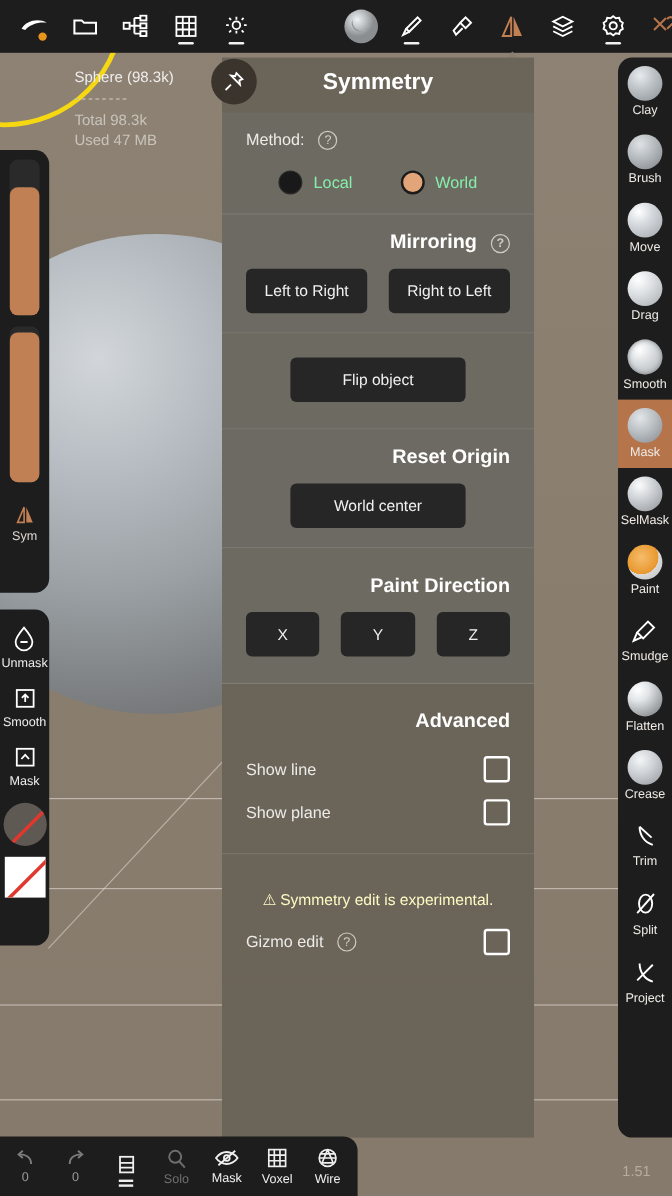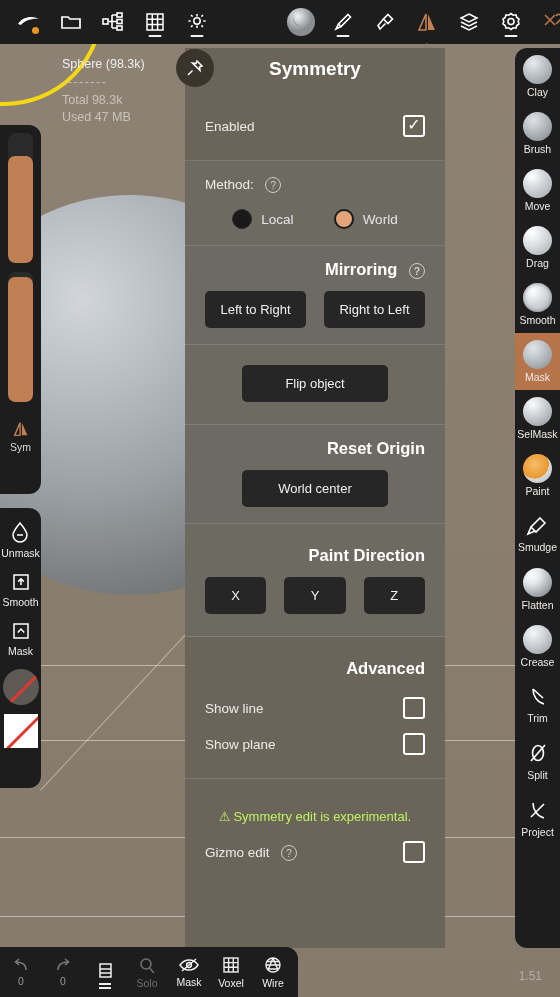--- a/index.html
+++ b/index.html
@@ -154,32 +154,32 @@
   .hint {
     display: inline-flex; align-items: center; justify-content: center;
     width: 16px; height: 16px; border: 1.3px solid #cfcbc4; border-radius: 50%;
     color: #cfcbc4; font-size: 10.5px; margin-left: 7px; vertical-align: middle;
   }
   .lbl-inline { color: #ecebe8; font-size: 13.5px; display: inline-block; vertical-align: middle; }
   .radios { display: flex; justify-content: center; gap: 40px; margin-top: 16px; }
   .radio { display: flex; align-items: center; gap: 9px; }
   .radio .dot { width: 20px; height: 20px; border-radius: 50%; background: #191919; border: 1.5px solid #2b2b2b; }
   .radio.on .dot { background: #e2a479; border: 2px solid #1c1c1c; }
-  .radio .rtext { color: #e5e5e5; font-size: 13.5px; }
+  .radio .rtext { color: #86efac; font-size: 13.5px; }
   .sec-h { text-align: right; color: #fff; font-size: 16.5px; font-weight: bold; padding-bottom: 12px; }
   .btn {
     background: #262626; color: #f0f0f0; border: none; border-radius: 5px;
     font-size: 13px; padding: 11px 8px; font-family: "Liberation Sans", sans-serif;
     text-align: center; cursor: pointer;
   }
   .btn-row { display: flex; gap: 18px; }
   .btn-row .btn { flex: 1; }
   .btn-center { display: flex; justify-content: center; }
   .btn-center .btn { width: 146px; }
-  .warn { color: #bef264; font-size: 13px; text-align: center; padding: 16px 0 10px 0; }
+  .warn { color: #fef9c3; font-size: 13px; text-align: center; padding: 16px 0 10px 0; }
   .warn .tri { margin-right: 3px; }
 </style>
 </head>
 <body>
 
 <div id="app">
 
   <div class="viewport">
     <div class="grid-line" style="top:665px;"></div>
     <div class="grid-line" style="top:740px;"></div>
@@ -405,28 +405,20 @@
           <path d="M6 19 19 6"></path>
         </svg>
         <span class="lbl">Project</span>
       </div>
     </div>
 
   <div class="panel">
 
     <div class="ptitle">Symmetry</div>
 
-    <div class="sec a">
-      <div class="row">
-        <span class="rl">Enabled</span>
-        <span class="cbx">
-          <span class="chk">✓</span>
-        </span>
-      </div>
-    </div>
 
     <div class="sec b">
       <div>
         <span class="lbl-inline">Method:</span>
         <span class="hint">?</span>
       </div>
       <div class="radios">
         <div class="radio">
           <span class="dot"></span>
           <span class="rtext">Local</span>

